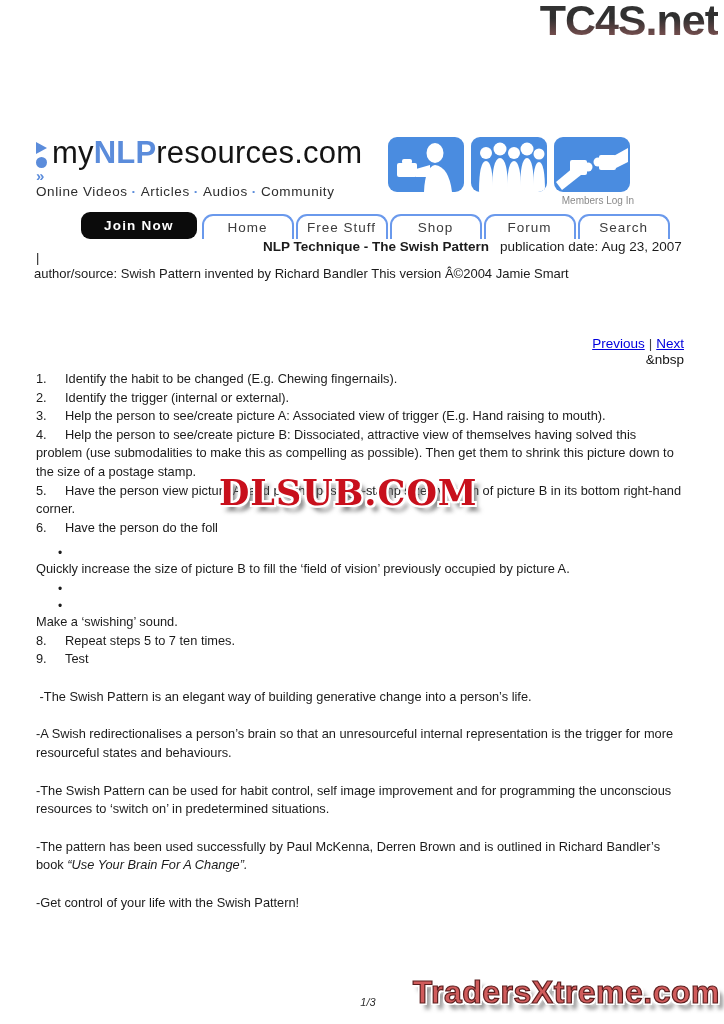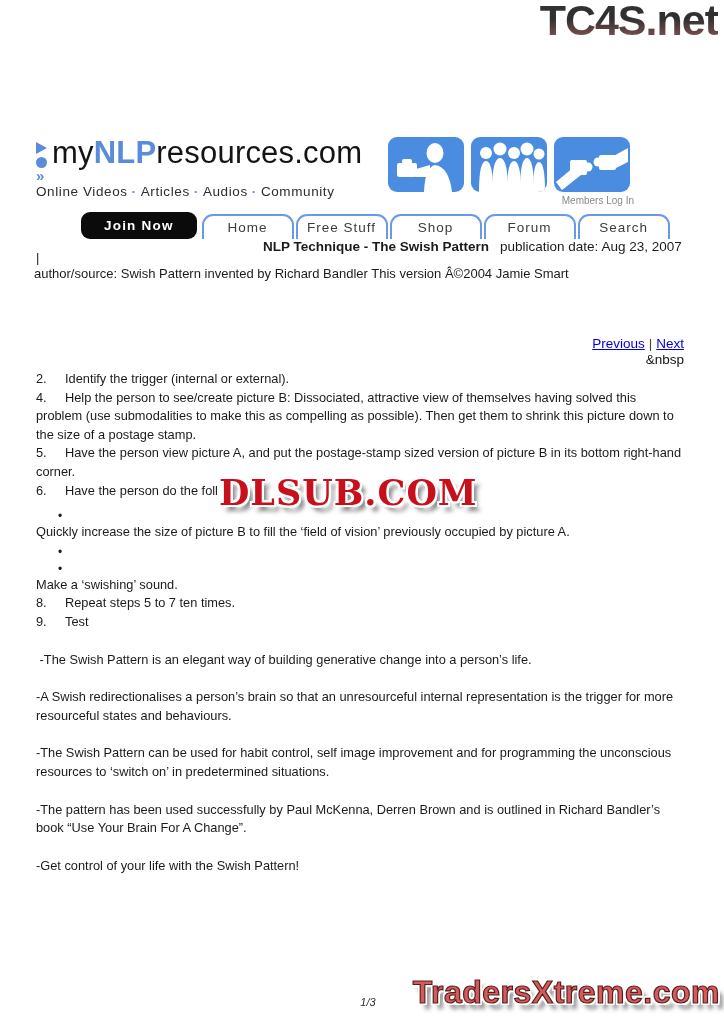--- a/index.html
+++ b/index.html
@@ -55,21 +55,21 @@
   .pagination a{color:#0000dd;text-decoration:underline;cursor:pointer;}
   .pg-sep{color:#444;margin:0 4px;}
   .nbsp-line{color:#111;}
   
   .content{position:absolute;left:36px;top:370px;width:648px;font-size:12.8px;line-height:18.6px;color:#1b1b1b;}
   .step .num{display:inline-block;width:29px;}
   .bullet-item{margin-top:4px;}
   .bullet-item:first-child{margin-top:10px;}
   .bullet-dot{margin-left:22px;font-size:12px;line-height:13px;height:13px;}
   .para{margin-top:19px;white-space:pre-wrap;}
-  .book-title{}
+  .book-title{font-style:italic;}
   
   .outline-white{
     text-shadow:
       -2px -2px 0 #fff, 0 -2px 0 #fff, 2px -2px 0 #fff,
       -2px 0 0 #fff, 2px 0 0 #fff,
       -2px 2px 0 #fff, 0 2px 0 #fff, 2px 2px 0 #fff,
       5px 6px 4px rgba(110,110,110,0.85);
   }
   .dlsub{
     position:absolute;left:219px;top:472px;
@@ -155,21 +155,23 @@
 <div class="title-line"><span class="title-bold">NLP Technique - The Swish Pattern</span><span class="pubdate">publication date: Aug 23, 2007</span></div>
 <div class="pipe">|</div>
 <div class="author">author/source: Swish Pattern invented by Richard Bandler This version Â©2004 Jamie Smart</div>
 
 <div class="pagination">
   <div><a>Previous</a><span class="pg-sep">|</span><a>Next</a></div>
   <div class="nbsp-line">&amp;nbsp</div>
 </div>
 
 <div class="content">
+  <div class="step"><span class="num">1.</span><span>Identify the habit to be changed (E.g. Chewing fingernails).</span></div>
   <div class="step"><span class="num">2.</span><span>Identify the trigger (internal or external).</span></div>
+  <div class="step"><span class="num">3.</span><span>Help the person to see/create picture A: Associated view of trigger (E.g. Hand raising to mouth).</span></div>
   <div class="step"><span class="num">4.</span><span>Help the person to see/create picture B: Dissociated, attractive view of themselves having solved this problem (use submodalities to make this as compelling as possible). Then get them to shrink this picture down to the size of a postage stamp.</span></div>
   <div class="step"><span class="num">5.</span><span>Have the person view picture A, and put the postage-stamp sized version of picture B in its bottom right-hand corner.</span></div>
   <div class="step"><span class="num">6.</span><span>Have the person do the foll</span></div>
 
   <div>
     <div class="bullet-item">
       <div class="bullet-dot">•</div>
       <div>Quickly increase the size of picture B to fill the ‘field of vision’ previously occupied by picture A.</div>
     </div>
     <div class="bullet-item">

